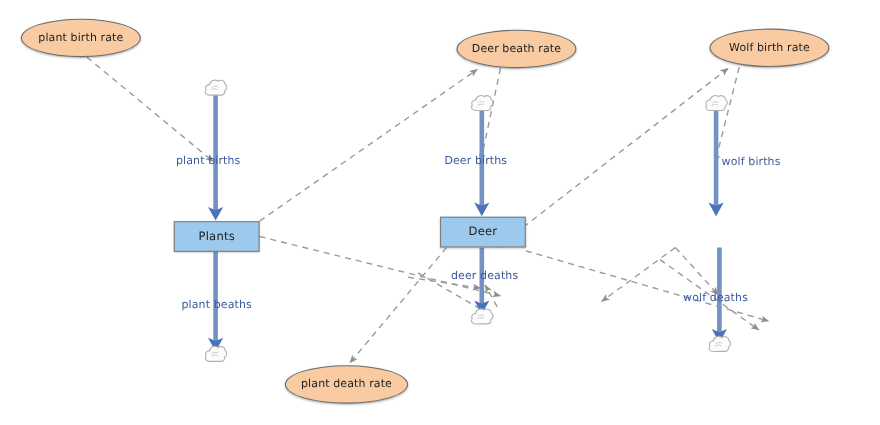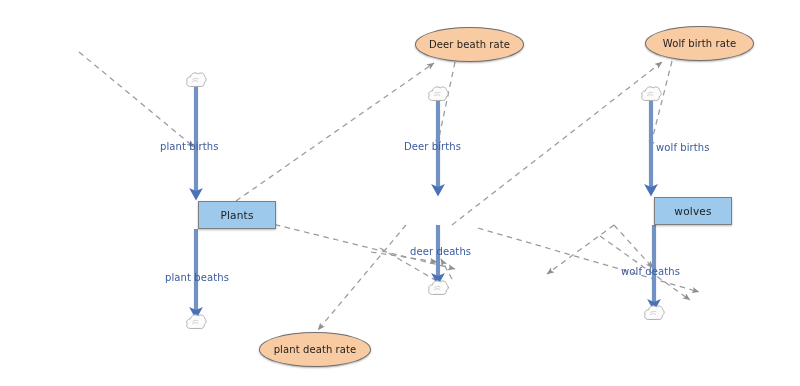--- a/index.html
+++ b/index.html
@@ -29,21 +29,20 @@
     box-sizing: border-box;
   }
   
   .stock {
     background: #9DC9EC;
     border: 1.6px solid #7E7E7E;
     display: flex;
     align-items: center;
     justify-content: center;
     box-shadow: 0 1px 2px rgba(0,0,0,0.28);
-    margin-left: 40px;
   }
   .stock .lbl {
     font-size: 10.5px;
     color: #1d1d1d;
     letter-spacing: 0.2px;
     white-space: nowrap;
   }
   
   .converter {
     background: #F9CBA3;
@@ -156,24 +155,27 @@
     <svg viewBox="0 0 22 19" xmlns="http://www.w3.org/2000/svg">
       <path d="M5.5,16.5 C2.2,16.5 0.8,13.8 2.2,11.8 C0.9,9.3 2.8,6.6 5.4,7.0 C5.9,3.4 10.4,1.6 13.2,3.9 C15.6,1.9 19.6,3.3 19.7,6.6 C21.8,8.0 21.6,11.6 19.2,12.6 C19.8,15.1 17.6,17.0 15.2,16.4 Z" fill="#FCFCFC" stroke="#B0B0B0" stroke-width="1"></path>
       <path d="M7.4,9.6 C9.2,8.2 11.6,8.0 13.4,9.0" fill="none" stroke="#C6C6C6" stroke-width="0.8"></path>
       <path d="M7.0,11.8 C9.0,10.4 11.4,10.4 13.0,11.5" fill="none" stroke="#C6C6C6" stroke-width="0.8"></path>
     </svg>
   </div>
 
   <div class="node stock" style="left:158px; top:201px; width:78px; height:28px;">
     <span class="lbl">Plants</span>
   </div>
-  <div class="node stock" style="left:614px; top:197px; width:78px; height:28px;">
-    <span class="lbl">wolves</span>
+  <div class="node stock" style="left:400px; top:197px; width:78px; height:28px;">
+    <span class="lbl">Deer</span>
   </div>
 
+  <div class="node converter" style="left:19px; top:17px; width:109px; height:35px;">
+    <span class="lbl">plant birth rate</span>
+  </div>
   <div class="node converter" style="left:415px; top:27px; width:109px; height:35px;">
     <span class="lbl">Deer beath rate</span>
   </div>
   <div class="node converter" style="left:259px; top:332px; width:112px; height:35px;">
     <span class="lbl">plant death rate</span>
   </div>
   <div class="node converter" style="left:645px; top:26px; width:109px; height:35px;">
     <span class="lbl">Wolf birth rate</span>
   </div>
 

